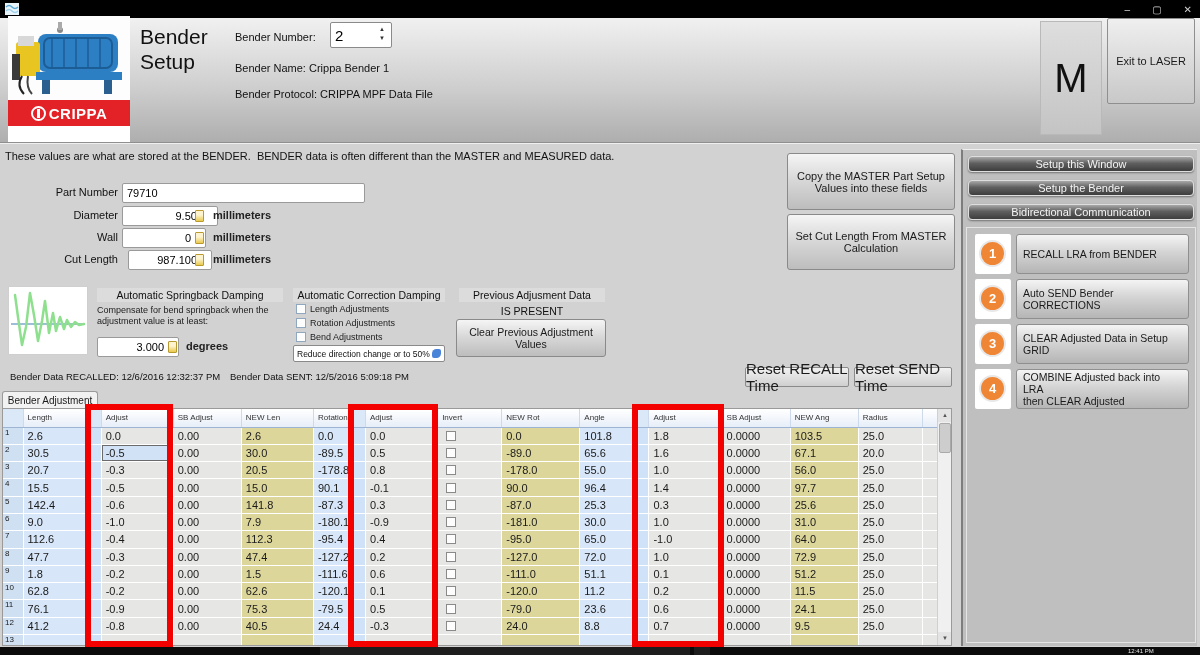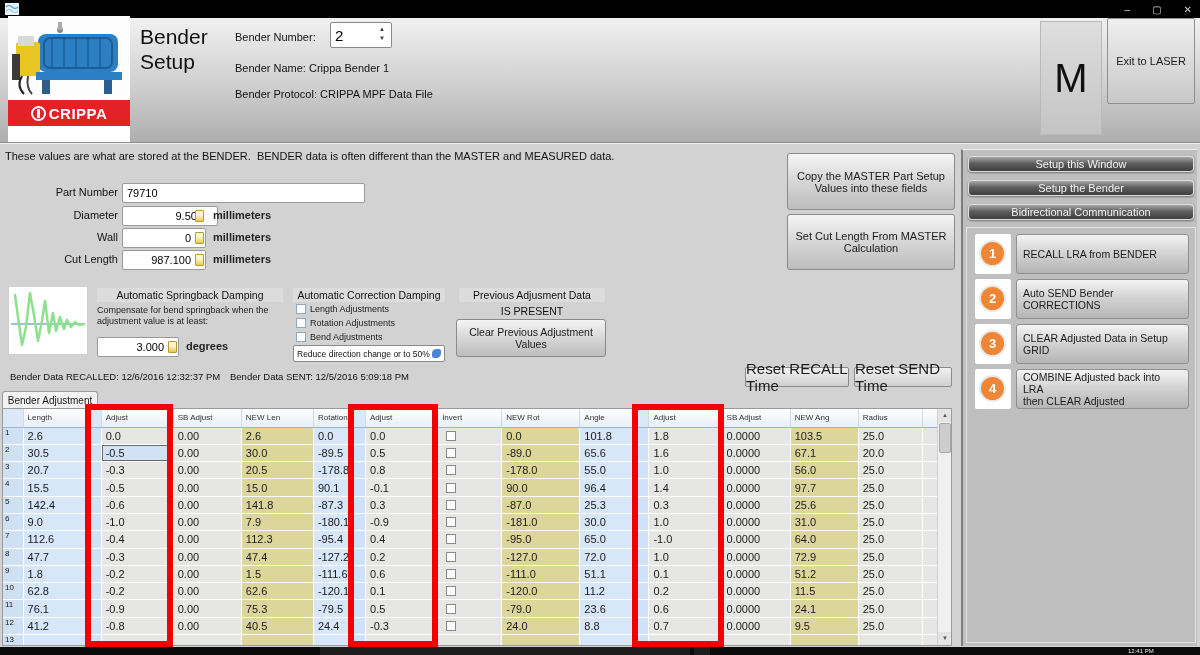--- a/index.html
+++ b/index.html
@@ -174,21 +174,21 @@
     <input class="tinput" style="left: 122px; top: 39px; width: 243px;" value="79710">
     <div class="flabel" style="left:4px; top:65px;">Diameter</div>
     <input class="tinput num-input" style="left: 122px; top: 62px; width: 96px;" value="9.500">
     <span class="calc-icon" style="left:195px; top:66px;"></span>
     <div class="unit" style="left:213px; top:65px;">millimeters</div>
     <div class="flabel" style="left:4px; top:87px;text-align:right;">Wall</div>
     <input class="tinput num-input" style="left: 122px; top: 84px; width: 84px;" value="0">
     <span class="calc-icon" style="left:195px; top:88px;"></span>
     <div class="unit" style="left:213px; top:87px;">millimeters</div>
     <div class="flabel" style="left:4px; top:109px;">Cut Length</div>
-    <input class="tinput num-input" style="left: 122px; top: 106px; width: 84px;" value="987.100">
+    <input class="tinput num-input" style="left: 128px; top: 106px; width: 84px;" value="987.100">
     <span class="calc-icon" style="left:195px; top:110px;"></span>
     <div class="unit" style="left:213px; top:109px;">millimeters</div>
 
     <div class="big-btn" style="left:787px; top:9px; width:168px; height:57px;">Copy the MASTER Part Setup Values into these fields</div>
     <div class="big-btn" style="left:787px; top:70px; width:168px; height:56px;">Set Cut Length From MASTER Calculation</div>
 
     <div class="wave-box">
       <svg width="78" height="67" viewBox="0 0 78 67">
         <line x1="2" y1="37" x2="76" y2="37" stroke="#7da7cc" stroke-width="1.5"></line>
         <polyline points="6,8 9,30 13,58 17,40 21,6 25,28 29,54 33,34 36,14 40,46 44,26 47,44 51,30 55,42 58,33 62,40 66,35 70,38 75,37" fill="none" stroke="#8ee08e" stroke-width="2.5" stroke-linejoin="round" stroke-linecap="round"></polyline>

